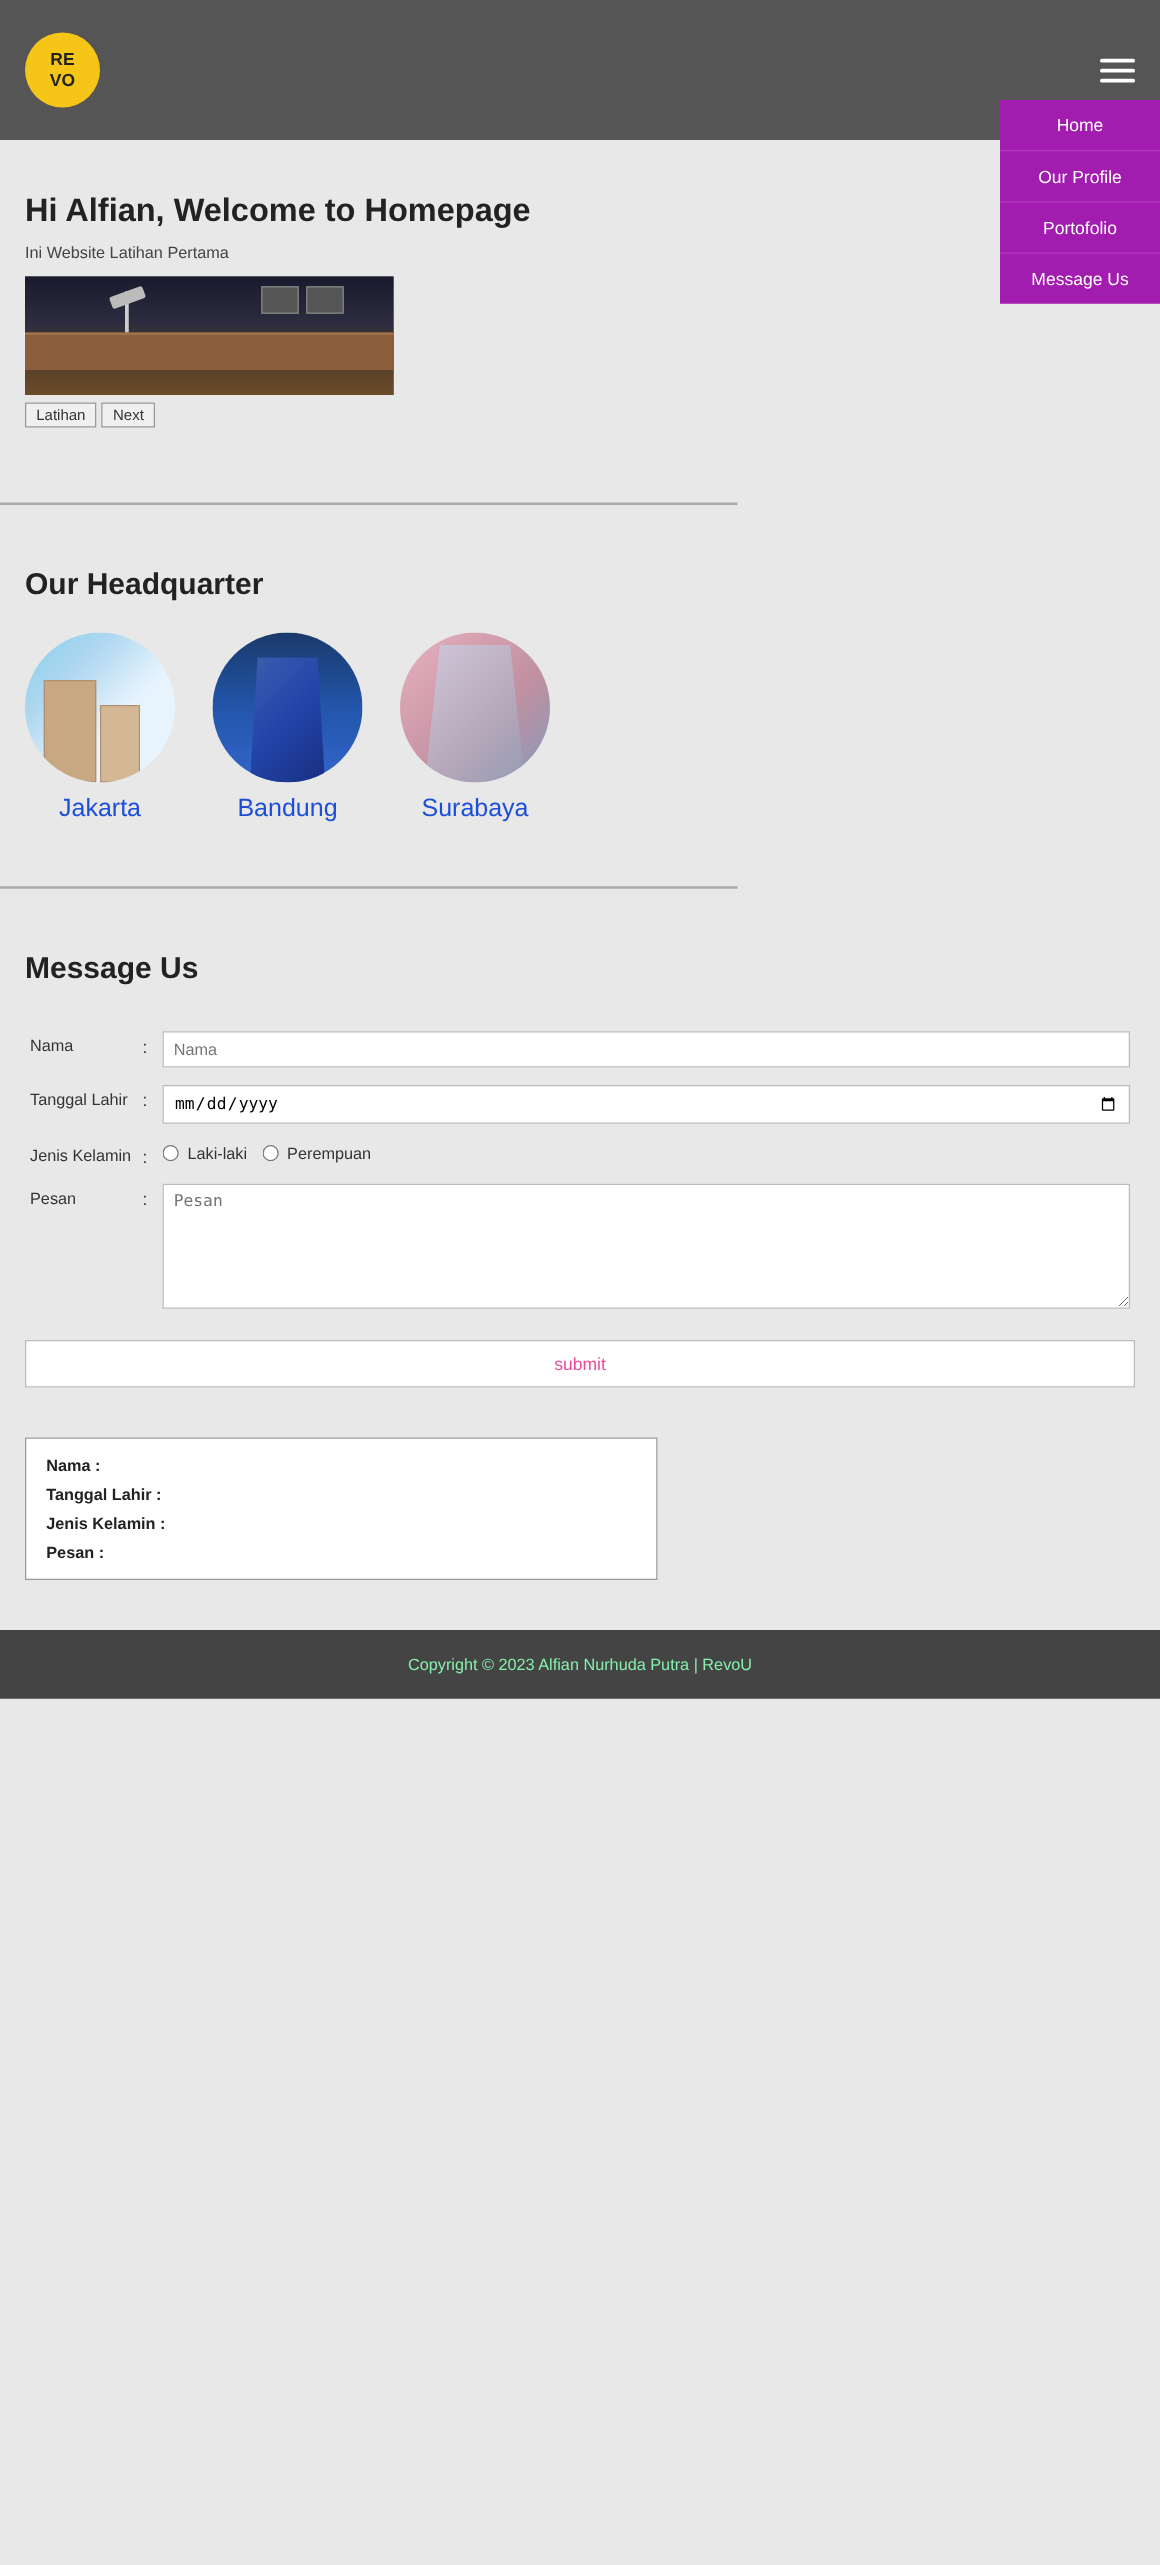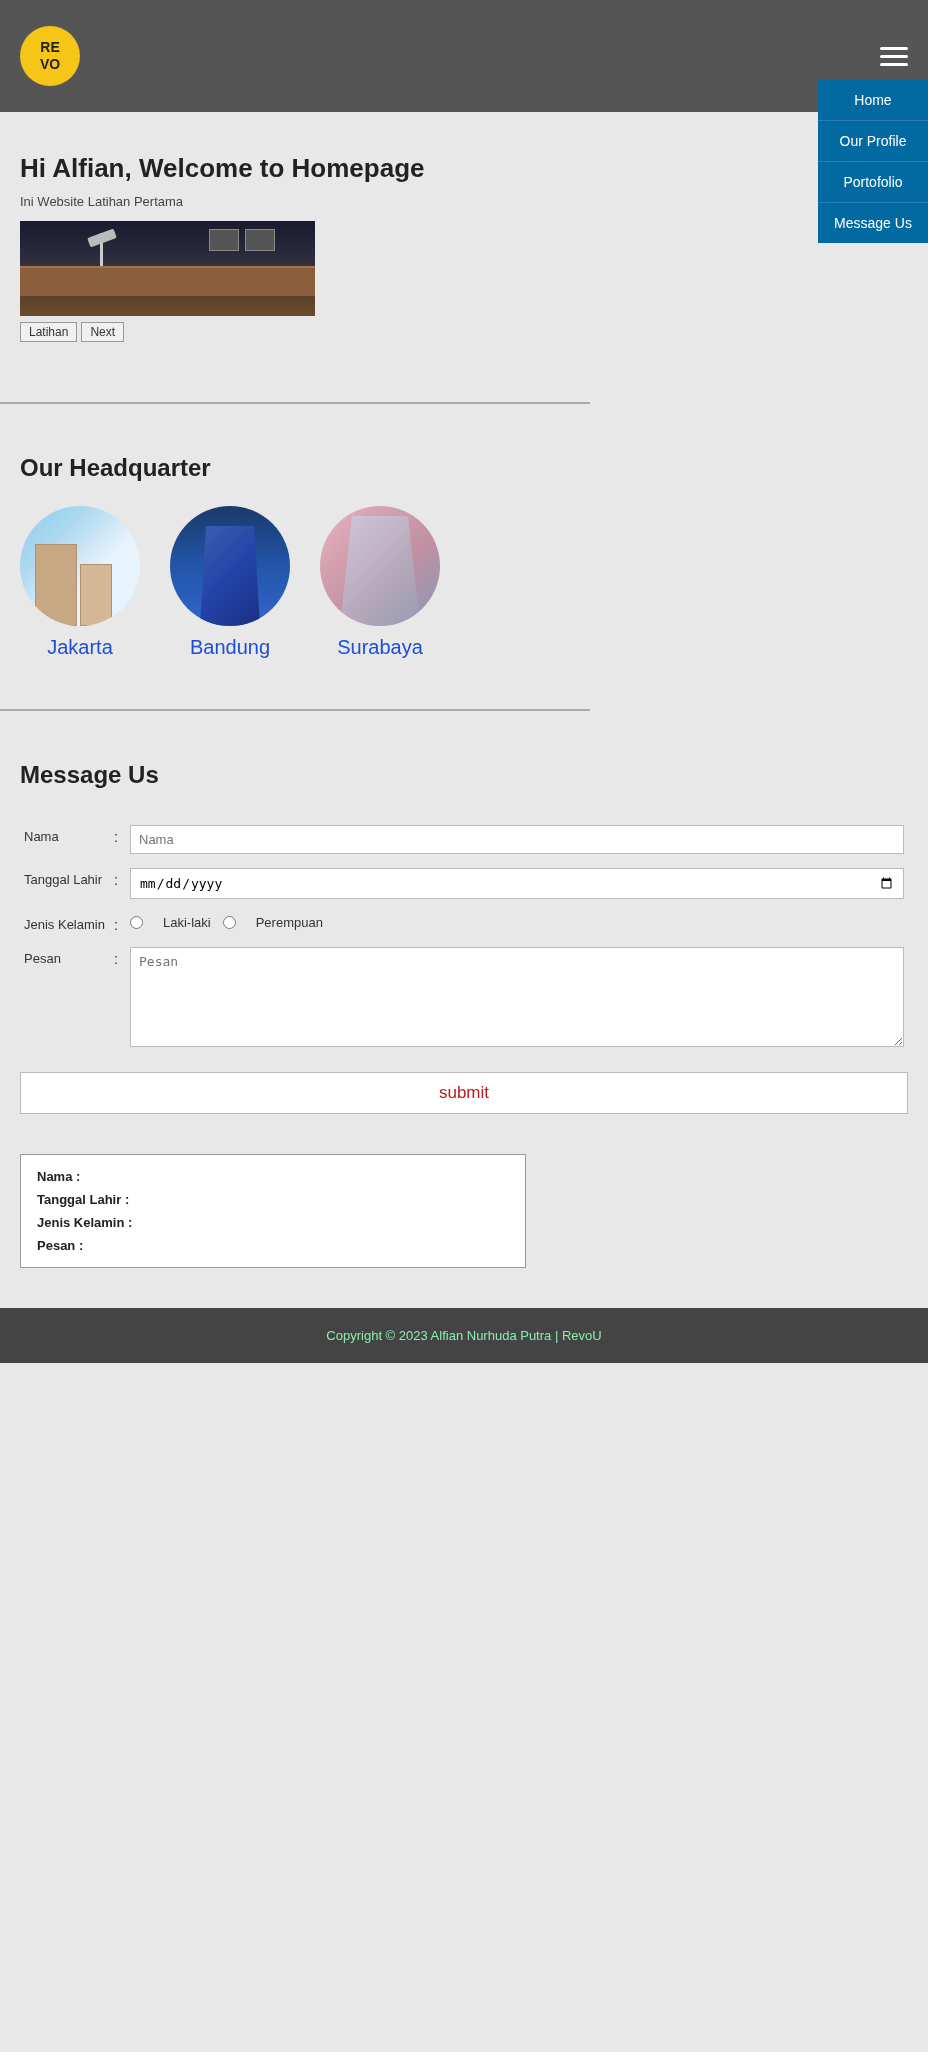--- a/index.html
+++ b/index.html
@@ -40,23 +40,23 @@
       height: 3px;
       background: white;
       border-radius: 2px;
     }
 
     
     .nav-menu {
       position: absolute;
       top: 80px;
       right: 0;
-      background: #0369a1;
+      background: #a21caf;
       z-index: 100;
-      width: 110px;
+      width: 128px;
     }
     .nav-menu a {
       display: block;
       padding: 12px 16px;
       color: white;
       text-decoration: none;
       font-size: 14px;
       text-align: center;
       border-bottom: 1px solid rgba(255,255,255,0.15);
     }
@@ -317,32 +317,32 @@
       resize: vertical;
     }
     .radio-group {
       display: flex;
       align-items: center;
       gap: 12px;
     }
     .radio-group label {
       display: flex;
       align-items: center;
-      gap: 20px;
+      gap: 7px;
       font-size: 13px;
     }
     .submit-btn {
       width: 100%;
       padding: 10px;
       background: white;
       border: 1px solid #bbb;
-      font-size: 17px;
+      font-size: 14px;
       cursor: pointer;
       margin-top: 10px;
-      color: #b91c1c;
+      color: #ec4899;
     }
 
     
     .output-box {
       margin: 20px 20px;
       border: 1px solid #999;
       background: white;
       padding: 14px 16px;
       width: 506px;
       font-size: 13px;

